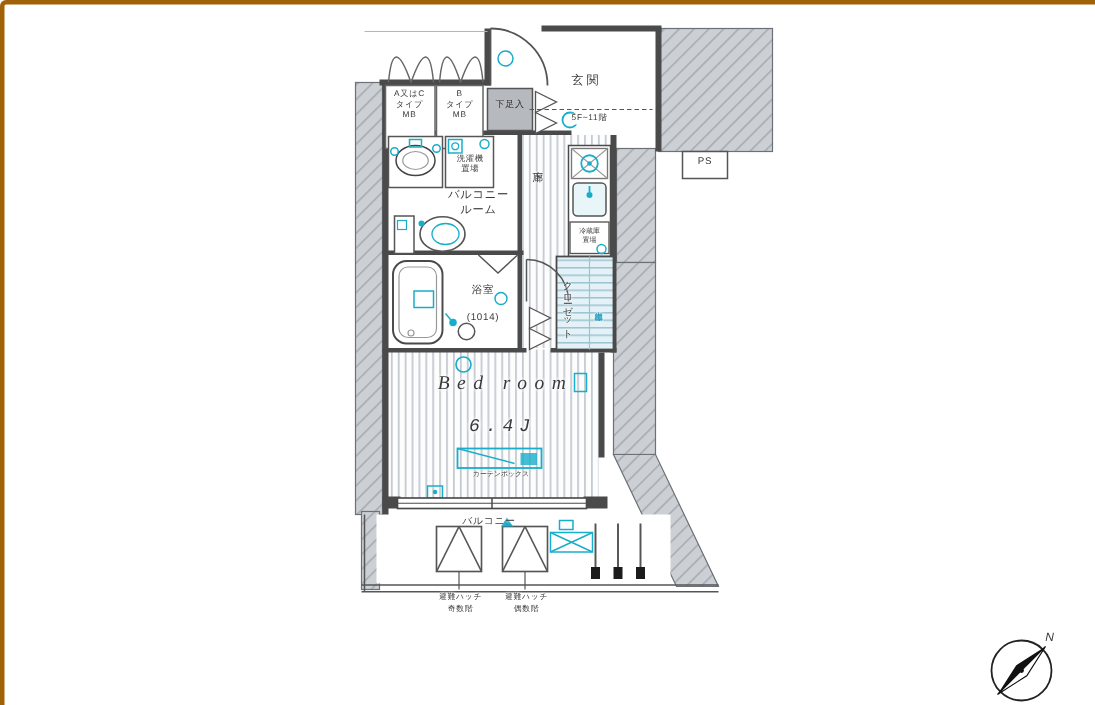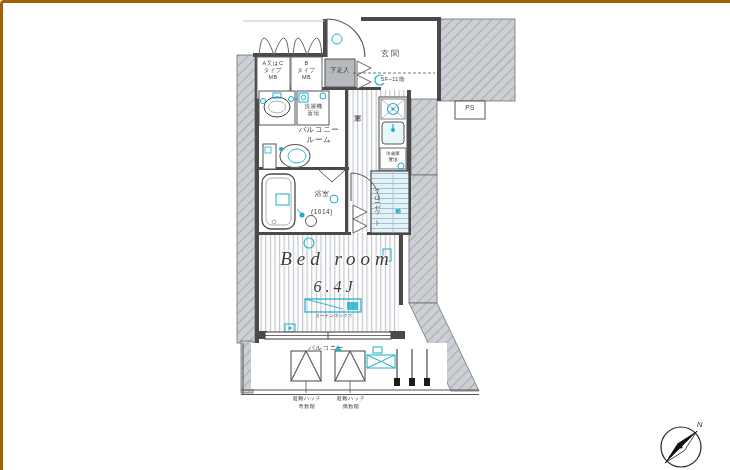--- a/index.html
+++ b/index.html
@@ -238,22 +238,22 @@
 置場</div>
 <div class="lbl" style="left:288px;top:122px;width:56px;font-size:7.5px;">バルコニー
 ルーム</div>
 <div class="lbl vert" style="left:351px;top:92px;font-size:7px;height:28px;">廊下</div>
 <div class="lbl" style="left:296px;top:186px;width:46px;font-size:7px;"><span>浴室</span><br>
   <span style="font-size:6.5px;">(1014)</span></div>
 <div class="lbl" style="left:377px;top:148px;width:26px;font-size:4.6px;letter-spacing:0;">冷蔵庫
 置場</div>
 <div class="lbl vert" style="left:371px;top:172px;font-size:6.5px;height:56px;">クローゼット</div>
 <div class="lbl vert cyan" style="left:392px;top:178px;font-size:5.5px;height:46px;">上部棚</div>
-<div class="lbl serifit" style="left:272px;top:244px;width:124px;font-size:19px;letter-spacing:5px;">Bed room</div>
-<div class="lbl serifit" style="left:272px;top:274px;width:120px;font-size:16px;letter-spacing:4px;">6.4J</div>
+<div class="lbl serifit" style="left:272px;top:244px;width:124px;font-size:13px;letter-spacing:5px;">Bed room</div>
+<div class="lbl serifit" style="left:272px;top:274px;width:120px;font-size:12px;letter-spacing:4px;font-family:Liberation Mono, monospace;">6.4J</div>
 <div class="lbl" style="left:302px;top:310px;width:58px;font-size:4.6px;letter-spacing:0;">カーテンボックス</div>
 <div class="lbl" style="left:300px;top:341px;width:46px;font-size:6.5px;">バルコニー</div>
 <div class="lbl" style="left:282px;top:392px;width:44px;font-size:5.2px;line-height:1.5;">避難ハッチ
 奇数階</div>
 <div class="lbl" style="left:326px;top:392px;width:44px;font-size:5.2px;line-height:1.5;">避難ハッチ
 偶数階</div>
 <div class="lbl" style="left:690px;top:417px;width:14px;font-size:8px;font-style:italic;">N</div>
 
 </div>
 

